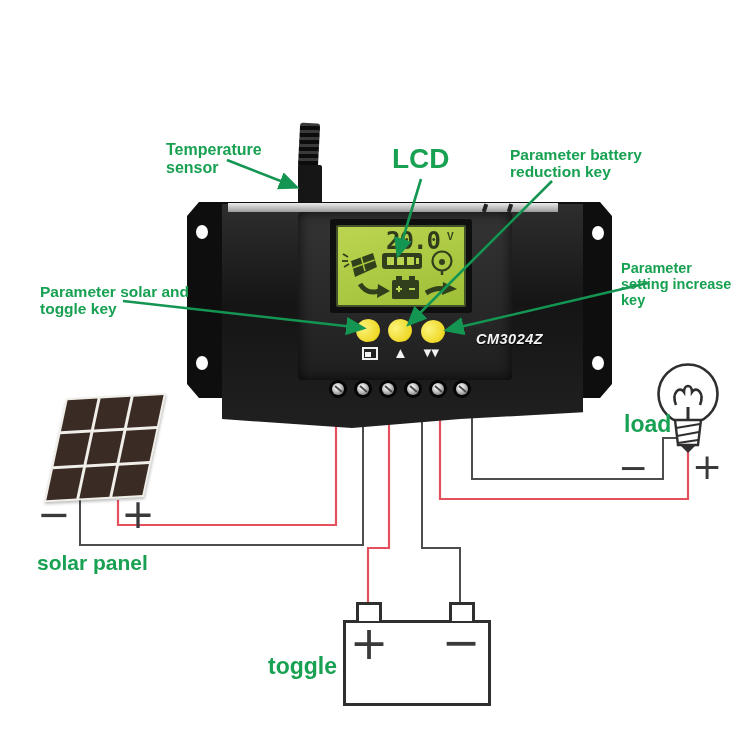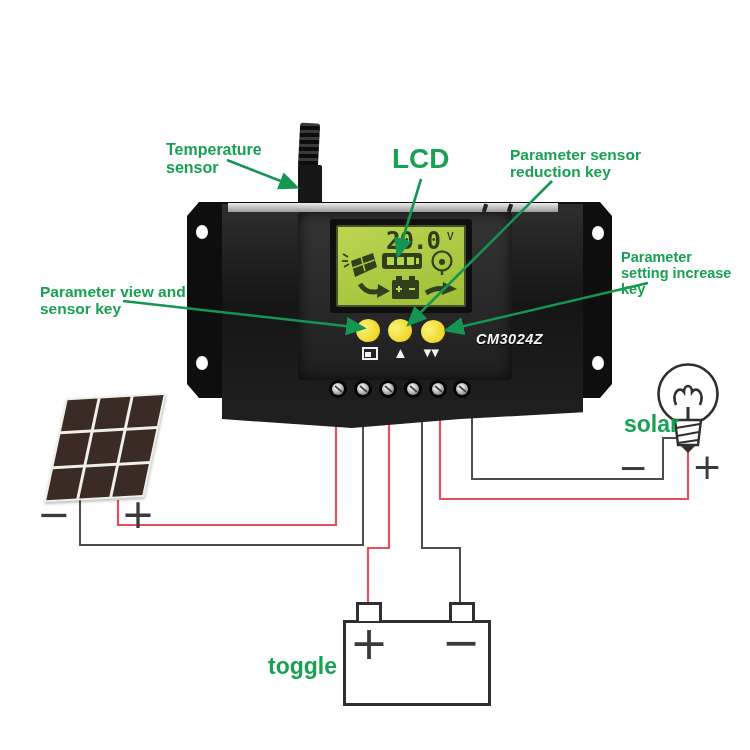--- a/index.html
+++ b/index.html
@@ -205,19 +205,20 @@
     </defs>
     <line x1="227" y1="160" x2="296" y2="187" stroke="#149552" stroke-width="2.6" marker-end="url(#ah)"></line>
     <line x1="421" y1="179" x2="398" y2="255" stroke="#149552" stroke-width="2.6" marker-end="url(#ah)"></line>
     <line x1="552" y1="181" x2="409" y2="324" stroke="#149552" stroke-width="2.6" marker-end="url(#ah)"></line>
     <line x1="648" y1="283" x2="447" y2="330" stroke="#149552" stroke-width="2.6" marker-end="url(#ah)"></line>
     <line x1="123" y1="301" x2="363" y2="328" stroke="#149552" stroke-width="2.6" marker-end="url(#ah)"></line>
   </svg>
 
   <div class="green-label" style="left:166px;top:141px;width:112px;font-size:16px;">Temperature sensor</div>
   <div class="green-label" style="left:392px;top:143px;font-size:28px;">LCD</div>
-  <div class="green-label" style="left:510px;top:146px;width:142px;font-size:15.5px;">Parameter sensor reduction key</div>
-  <div class="green-label" style="left:621px;top:249px;width:122px;font-size:14.5px;">Parameter setting increase key</div>
-  <div class="green-label" style="left:40px;top:283px;width:152px;font-size:15.5px;">Parameter view and sensor key</div>
-  <div class="green-label" style="left:624px;top:412px;font-size:23px;">solar</div>
+  <div class="green-label" style="left:510px;top:146px;width:142px;font-size:15.5px;">Parameter battery reduction key</div>
+  <div class="green-label" style="left:621px;top:260px;width:122px;font-size:14.5px;">Parameter setting increase key</div>
+  <div class="green-label" style="left:40px;top:283px;width:152px;font-size:15.5px;">Parameter solar and toggle key</div>
+  <div class="green-label" style="left:37px;top:551px;font-size:21px;">solar panel</div>
+  <div class="green-label" style="left:624px;top:412px;font-size:23px;">load</div>
   <div class="green-label" style="left:268px;top:654px;font-size:23px;">toggle</div>
 
 </div>
 
 </body></html>

